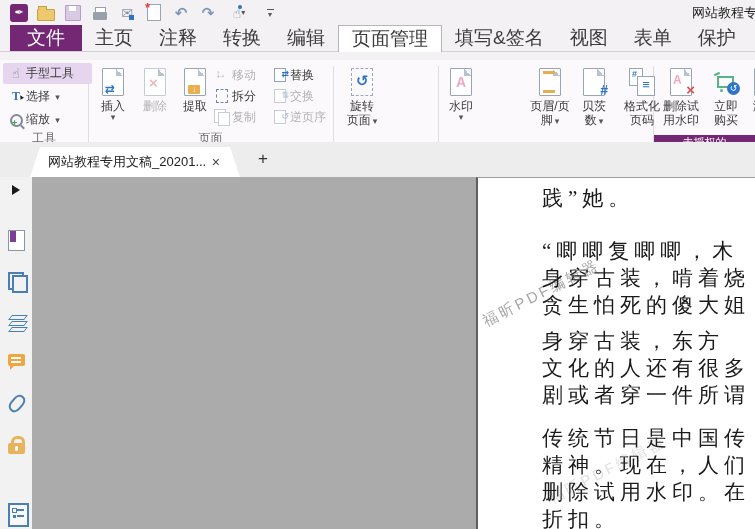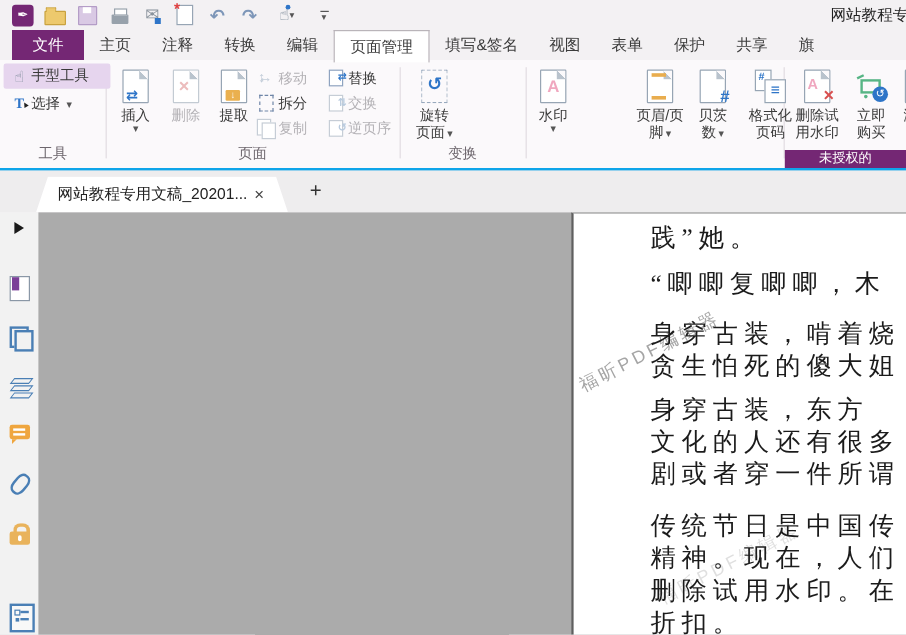--- a/index.html
+++ b/index.html
@@ -22,25 +22,25 @@
   .ic-snap b{position:absolute;left:-3px;top:-5px;color:#e04040;font-size:13px}
   .ic-undo,.ic-redo{color:#7d96b8;font-size:15px;font-weight:bold}
   .ic-hand{color:#7d8b9a;font-size:14px;position:relative}
   .ic-hand i{position:absolute;right:-1px;top:0;width:4px;height:4px;border-radius:50%;background:#2e75c8;font-style:normal}
   .mini-caret{color:#555;font-size:8px}
   .ic-custom{display:inline-flex;flex-direction:column;align-items:center;line-height:5px;color:#555;font-size:8px}
   .ic-custom s{display:block;width:7px;border-top:1px solid #555;text-decoration:none;margin-bottom:2px}
   #win-title{position:absolute;left:692px;top:4px;width:63px;overflow:hidden;white-space:nowrap;font-size:13px;color:#1f1f1f}
   
   #tabrow{position:absolute;left:0;top:25px;width:780px;height:26px;display:flex;border-bottom:1px solid #d4cfd4}
-  .tab{padding:0 13px;line-height:26px;font-size:13px;color:#3b3b3b;white-space:nowrap}
+  .tab{padding:0 13px;line-height:26px;font-size:19px;color:#3b3b3b;white-space:nowrap}
   .tab.file{background:#742774;color:#fff;padding:0 17px;margin-left:10px}
   .tab.active{background:#fff;border:1px solid #b9b4b9;border-bottom:none;margin-bottom:-1px;position:relative;z-index:3}
   
-  #ribbon{position:absolute;left:0;top:50px;width:755px;height:90px;background:#fbf9fb;border-bottom:5px solid #0ea5e9}
+  #ribbon{position:absolute;left:0;top:60px;width:755px;height:90px;background:#fbf9fb;border-bottom:5px solid #0ea5e9}
   .vsep{position:absolute;top:6px;height:76px;width:1px;background:#e2dde2}
   .glabel{position:absolute;bottom:3px;font-size:12px;color:#6d666d;text-align:center}
   .trow{position:absolute;left:3px;width:84px;height:21px;line-height:21px;padding-left:5px;font-size:12px;color:#3a3a3a;border-radius:2px;white-space:nowrap}
   .trow .ticon{display:inline-block;width:16px;text-align:center;margin-right:2px;vertical-align:middle}
   .hl{background:#e6d5ee}
   .hand-g{color:#7d8b9a;font-size:13px}
   .sel-icon{position:relative;display:inline-block;color:#2e75c8;font-weight:bold;font-size:12px;font-family:"Liberation Serif",serif}
   .sel-icon u{position:absolute;right:-5px;bottom:-1px;font-size:7px;color:#222;text-decoration:none;transform:rotate(-30deg);display:inline-block}
   .zoom-icon{display:inline-block;width:9px;height:9px;border:2px solid #7d8b9a;border-radius:50%;position:relative;vertical-align:middle}
   .zoom-icon::before{content:"+";position:absolute;left:0.5px;top:-2.5px;color:#3f9b4f;font-size:9px;font-weight:bold}
@@ -89,21 +89,21 @@
   #doctab .ttl{flex:1;overflow:hidden;white-space:nowrap}
   #doctab .cls{color:#444;font-size:14px;margin-left:6px}
   #newtab{position:absolute;left:252px;top:4px;width:22px;height:26px;text-align:center;line-height:26px;font-size:17px;color:#333}
   
   #main{position:absolute;left:0;top:177px;width:755px;height:352px}
   #sidebar{position:absolute;left:0;top:0;width:32px;height:352px;background:#f2f2f2;overflow:hidden}
   #canvas{position:absolute;left:32px;top:0;right:0;bottom:0;background:#ababab}
   #page{position:absolute;left:476px;top:0;width:279px;height:352px;background:#fff;border-left:2px solid #5f5f5f;border-top:1px solid #9b9b9b;overflow:hidden;box-sizing:border-box}
   .dline{position:absolute;left:64px;white-space:nowrap;font-family:"Liberation Serif","DejaVu Serif",serif;
          font-size:21px;letter-spacing:5px;color:#1b1b1b}
-  .dl0{top:6px}.dl1{top:44px}.dl2{top:86px}.dl3{top:113px}.dl4{top:149px}.dl5{top:176px}
+  .dl0{top:6px}.dl1{top:59px}.dl2{top:86px}.dl3{top:113px}.dl4{top:149px}.dl5{top:176px}
   .dl6{top:203px}.dl7{top:246px}.dl8{top:273px}.dl9{top:300px}.dl10{top:327px}
   .wm{position:absolute;font-size:15px;letter-spacing:3px;color:#8f8f8f;opacity:.8;transform:rotate(-27deg);transform-origin:0 50%;white-space:nowrap;font-family:"Liberation Sans",sans-serif}
   .wm2{opacity:.28}
   
   .sbi{position:absolute;left:8px;width:18px;height:20px}
   .sb-arrow{left:12px;top:8px;width:0;height:0;border-left:8px solid #1a1a1a;border-top:5px solid transparent;border-bottom:5px solid transparent}
   .sb-book{top:53px;width:15px;height:19px;background:#fff;border:1px solid #8a97a6}
   .sb-book::before{content:"";position:absolute;left:1px;top:0;width:6px;height:11px;background:#7b3f98}
   .sb-pages{top:95px}
   .sb-pages i{position:absolute;left:4px;top:3px;width:12px;height:14px;border:2px solid #4a7fb5;background:#f2f2f2}
@@ -177,20 +177,23 @@
   <div class="vsep" style="left:333px"></div>
   <div class="vsep" style="left:438px"></div>
   <div class="vsep" style="left:653px"></div>
 
   <div class="trow hl" style="top:3px">
     <span class="ticon hand-g">☝</span><span>手型工具</span>
   </div>
   <div class="trow caret-after" style="top:26px">
     <span class="ticon"><span class="sel-icon">T<u>▲</u></span></span><span>选择</span>
   </div>
+  <div class="trow caret-after" style="top:49px">
+    <span class="ticon"><span class="zoom-icon"></span></span><span>缩放</span>
+  </div>
   <div class="glabel" style="left:0;width:88px">工具</div>
 
   <div class="bigbtn" style="left:94px;width:38px">
     <div class="bico">
         <span class="pg">
           <span class="fold"></span>
           <span class="ov blue" style="left:2px;bottom:0;font-size:12px">⇄</span>
         </span>
       </div>
     <div class="blabel caret-below">插入</div>
@@ -234,21 +237,20 @@
   <div class="glabel" style="left:88px;width:245px">页面</div>
 
   <div class="bigbtn" style="left:338px;width:48px">
     <div class="bico">
         <span class="pg dash">
           <span class="ov blue" style="left:4px;top:4px;font-size:15px">↺</span>
         </span>
       </div>
     <div class="blabel caret-after" style="width:34px">旋转页面</div>
   </div>
-  <div class="glabel" style="left:333px;width:105px">变换</div>
 
   <div class="bigbtn" style="left:442px;width:38px">
     <div class="bico">
         <span class="pg">
           <span class="fold"></span>
           <span class="ov pinkA" style="left:5px;top:6px;font-size:14px">A</span>
         </span>
       </div>
     <div class="blabel caret-below">水印</div>
   </div>

